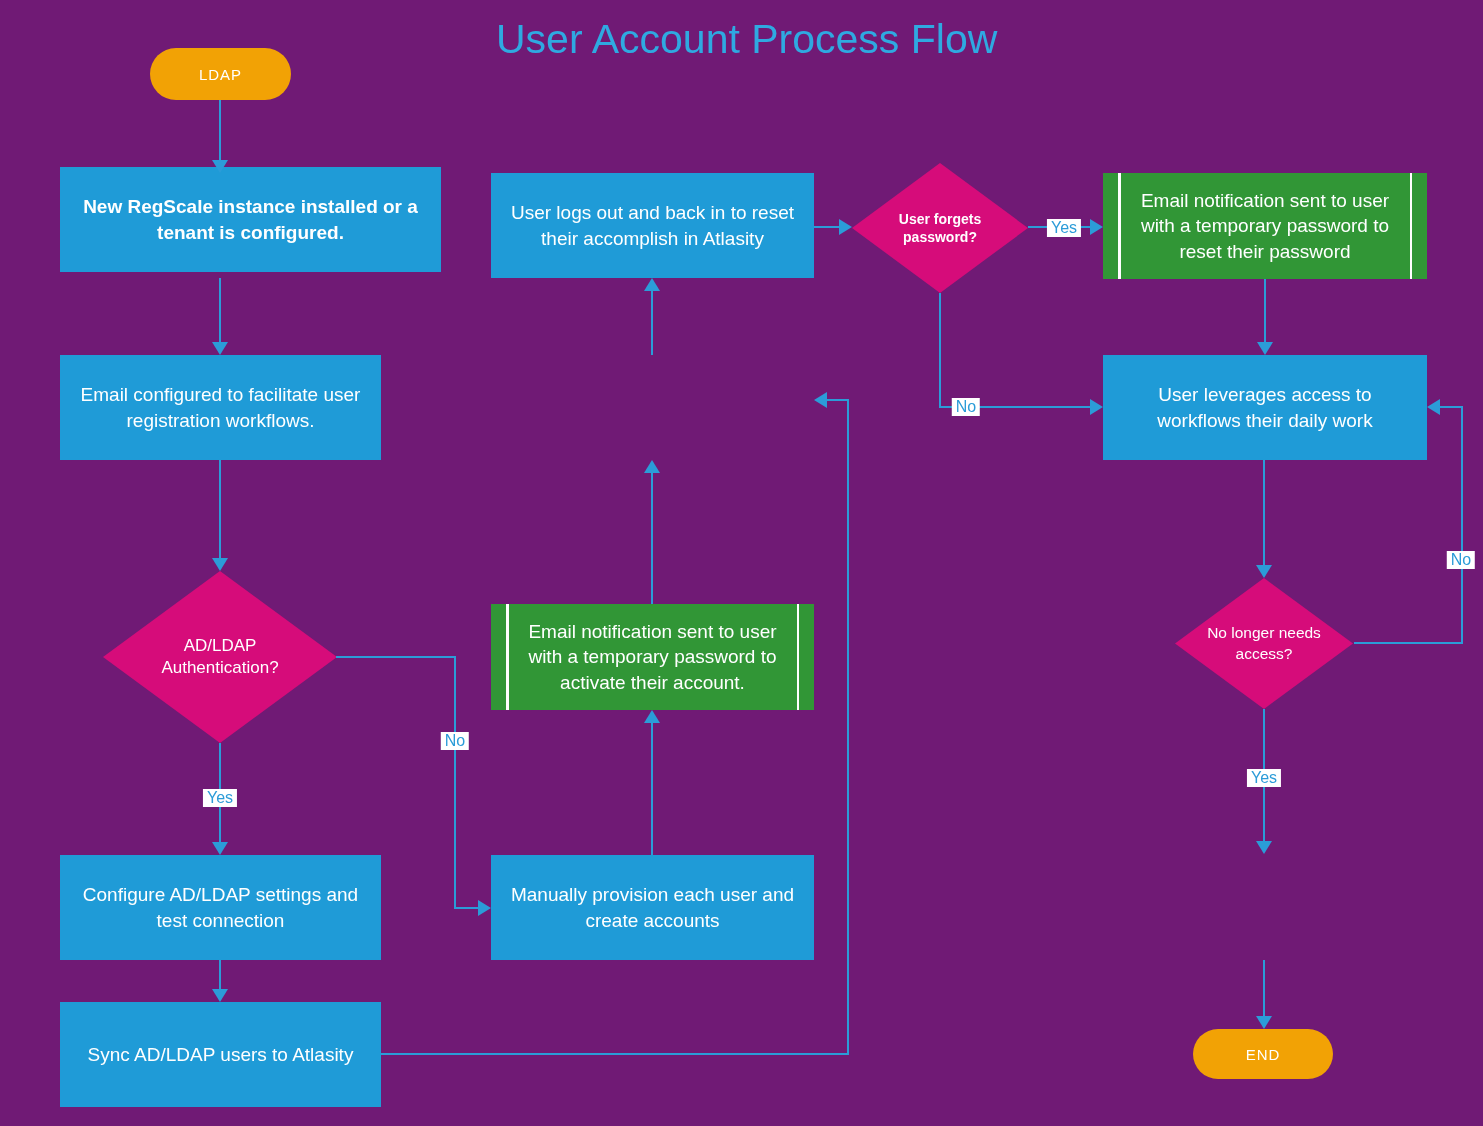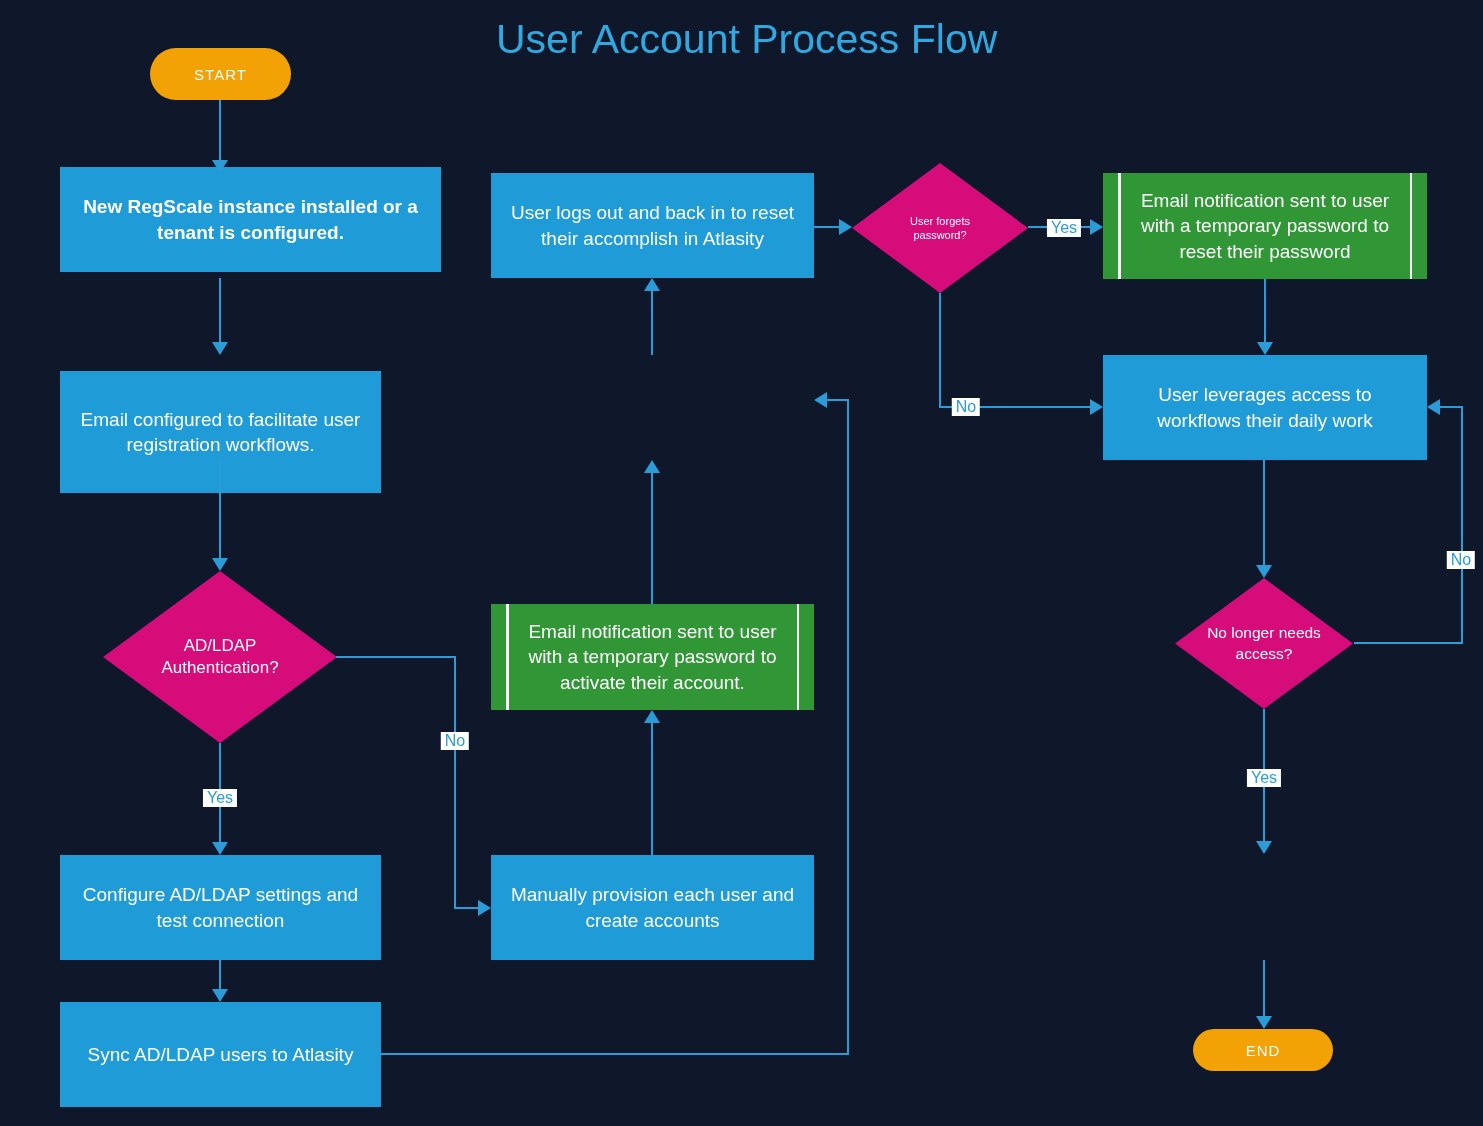--- a/index.html
+++ b/index.html
@@ -1,19 +1,19 @@
 <!DOCTYPE html>
 <html style="--c-process: #1F9BD7; --c-decision: #D60C7A; --c-subprocess: #319636; --c-terminator: #F2A205; --c-line: #2B9CD8; --c-title: #2FA9E1; --c-node_text: #FFFFFF;"><head>
 <meta charset="utf-8">
 <style>
   html,body{margin:0;padding:0;background:#ffffff;}
   #canvas{
     position:relative;
     width:1483px;height:1126px;
-    background:#0f172a;
+    background:#701a75;
     font-family:"Liberation Sans", sans-serif;
     overflow:hidden;
   }
   .page-title{
     position:absolute;
     color:var(--c-title,#2FA9E1);
     font-size:41px;
     font-weight:400;
     white-space:nowrap;
   }
@@ -67,36 +67,36 @@
     white-space:nowrap;
   }
 </style>
 </head>
 <body>
 
 <div id="canvas">
 
   <div class="page-title" style="left:496px;top:16px;">User Account Process Flow</div>
 
-  <div class="node terminator" style="left:150px;top:48px;width:141px;height:52px;">START</div>
+  <div class="node terminator" style="left:150px;top:48px;width:141px;height:52px;">LDAP</div>
   <div class="node process" style="left:60px;top:167px;width:381px;height:105px;font-weight:bold;">New RegScale instance installed or a tenant is configured.</div>
-  <div class="node process" style="left:60px;top:355px;width:321px;height:122px;margin-top:16px;">Email configured to facilitate user registration workflows.</div>
+  <div class="node process" style="left:60px;top:355px;width:321px;height:105px;">Email configured to facilitate user registration workflows.</div>
   <div class="node decision" style="left:103px;top:571px;width:234px;height:172px;font-size:17px;padding:0 26px;">AD/LDAP Authentication?</div>
   <div class="node process" style="left:60px;top:855px;width:321px;height:105px;text-align:center;">Configure AD/LDAP settings and test connection</div>
   <div class="node process" style="left:60px;top:1002px;width:321px;height:105px;">Sync AD/LDAP users to Atlasity</div>
 
   <div class="node process" style="left:491px;top:173px;width:323px;height:105px;">User logs out and back in to reset their accomplish in Atlasity</div>
   <div class="node subprocess" style="left:491px;top:604px;width:323px;height:106px;">Email notification sent to user with a temporary password to activate their account.</div>
   <div class="node process" style="left:491px;top:855px;width:323px;height:105px;">Manually provision each user and create accounts</div>
 
-  <div class="node decision" style="left:852px;top:163px;width:176px;height:130px;font-size:11px;padding:0 30px;">User forgets password?</div>
+  <div class="node decision" style="left:852px;top:163px;width:176px;height:130px;font-size:14px;padding:0 30px;font-weight:bold;">User forgets password?</div>
   <div class="node subprocess" style="left:1103px;top:173px;width:324px;height:106px;">Email notification sent to user with a temporary password to reset their password</div>
   <div class="node process" style="left:1103px;top:355px;width:324px;height:105px;">User leverages access to workflows their daily work</div>
   <div class="node decision" style="left:1175px;top:578px;width:178px;height:131px;font-size:15.5px;padding:0 28px;">No longer needs access?</div>
-  <div class="node terminator" style="left:1193px;top:1029px;width:140px;height:42px;">END</div>
+  <div class="node terminator" style="left:1193px;top:1029px;width:140px;height:50px;">END</div>
 
   <div class="line v" style="left:219px;top:100px;height:60px;"></div>
   <div class="arr down" style="left:212px;top:160px;"></div>
 
   <div class="line v" style="left:219px;top:278px;height:64px;"></div>
   <div class="arr down" style="left:212px;top:342px;"></div>
 
   <div class="line v" style="left:219px;top:460px;height:98px;"></div>
   <div class="arr down" style="left:212px;top:558px;"></div>
 

